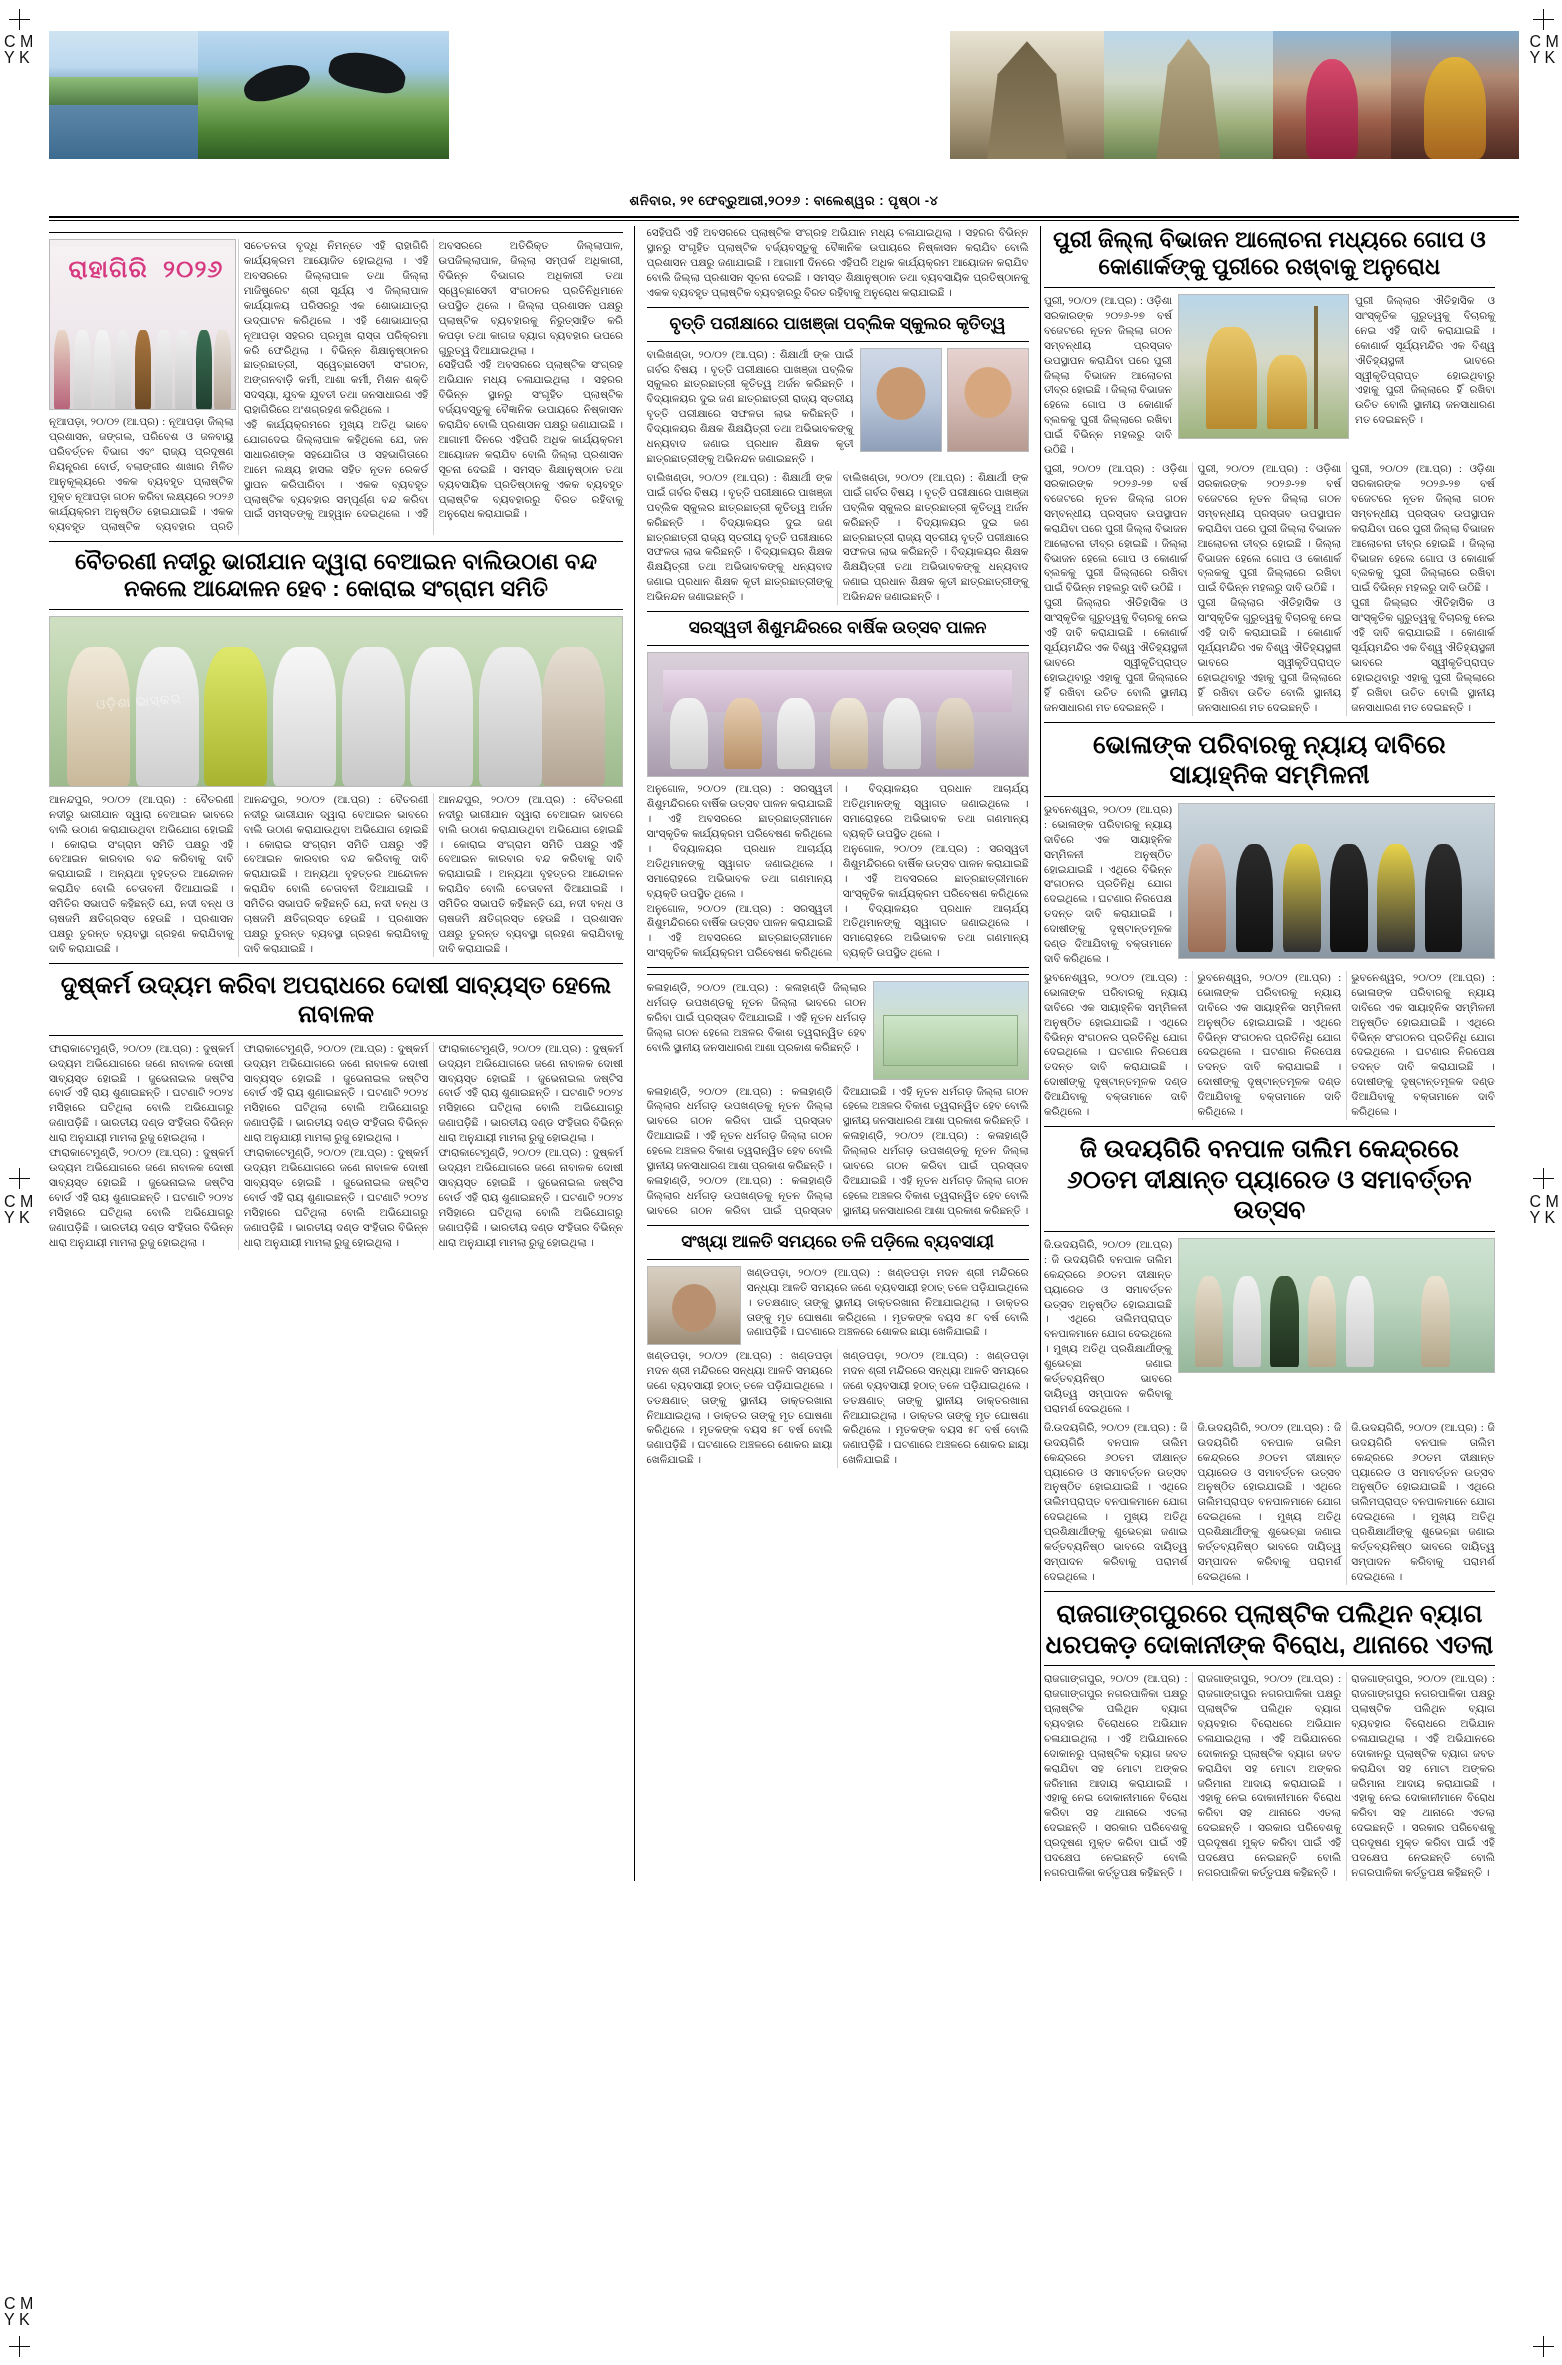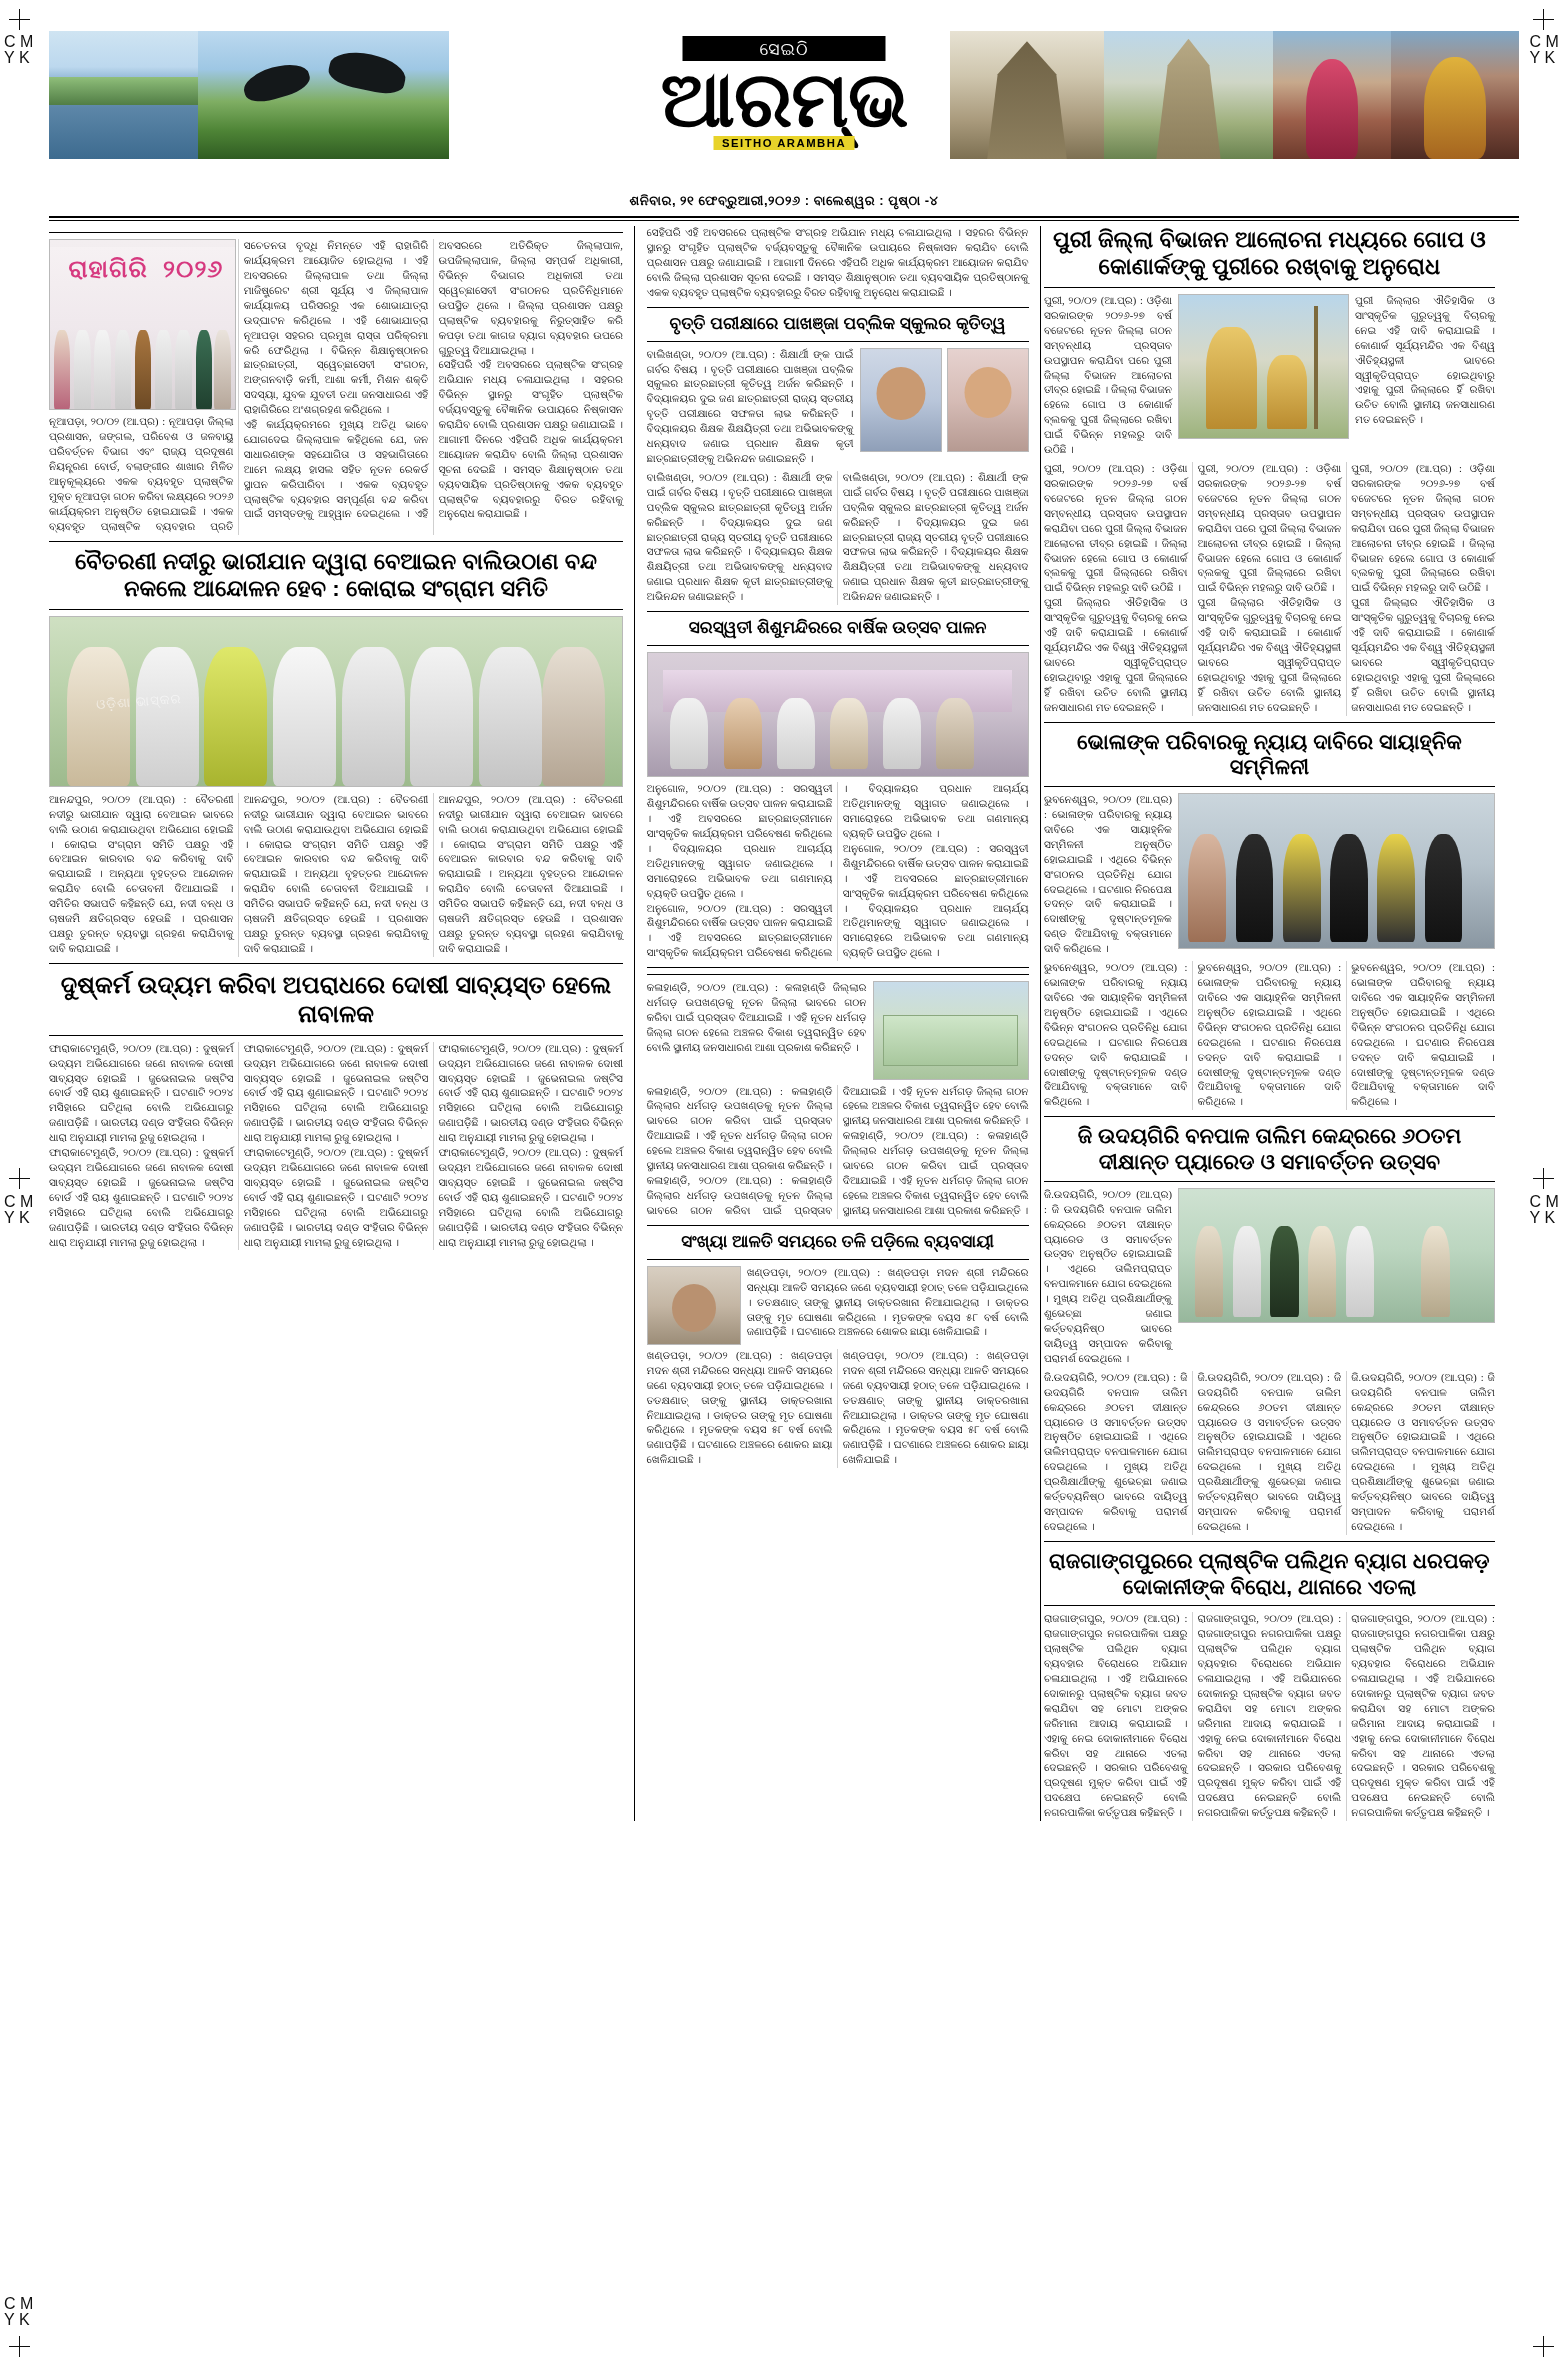--- a/index.html
+++ b/index.html
@@ -62,21 +62,21 @@
   .cols{display:flex;gap:0;margin-top:5.1px;}
   .colA{width:574px;}
   .colB{width:382px;border-left:1px solid #000;padding-left:11.3px;margin-left:11.3px;}
   .colC{width:451px;border-left:1px solid #000;padding-left:3px;margin-left:11.3px;}
 
   
   h1.head{font-family:"Liberation Sans",sans-serif;font-weight:bold;color:#000;margin:0;
      text-align:center;line-height:1.22;}
   .h-xl{font-size:24px;}
   .h-lg{font-size:22.5px;}
-  .h-md{font-size:21px;}
+  .h-md{font-size:25px;}
   .h-sm{font-size:17px;}
   .subhead{font-family:"Liberation Sans",sans-serif;font-weight:bold;font-size:14.3px;
      text-align:center;line-height:1.3;margin:5.1px 0 0 0;}
 
   .rule{border:0;border-top:1px solid #000;margin:6.1px 0;}
   .rule-d{border:0;border-top:1.5px double #000;margin:6.1px 0;}
 
   
   .body3{column-count:3;column-gap:10.2px;column-rule:0.5px solid #cfcfcf;
      font-size:10.5px;line-height:1.42;text-align:justify;color:#111;}
@@ -157,25 +157,20 @@
         <div class="band birds" style="left:149px;width:251px;"></div>
       </div>
 
       <div class="mh-strip mh-right">
         <div class="band temple1" style="left:0;width:154px;"></div>
         <div class="band temple2" style="left:154px;width:169px;"></div>
         <div class="band dancer" style="left:323px;width:118px;"></div>
         <div class="band dancer2" style="left:441px;width:128px;"></div>
       </div>
 
-      <div class="mh-center">
-        <div class="seitho">ସେଇଠି</div>
-        <div class="logo">ଆରମ୍ଭ</div>
-        <div class="logo-sub">SEITHO ARAMBHA</div>
-      </div>
     </div>
 
     <div class="dateline">ଶନିବାର, ୨୧ ଫେବ୍ରୁଆରୀ,୨୦୨୬ : ବାଲେଶ୍ୱର : ପୃଷ୍ଠା -୪</div>
     <hr class="hr-thick">
     <hr class="hr-thin">
 
     <div class="cols">
 
       <div class="colA">
 

